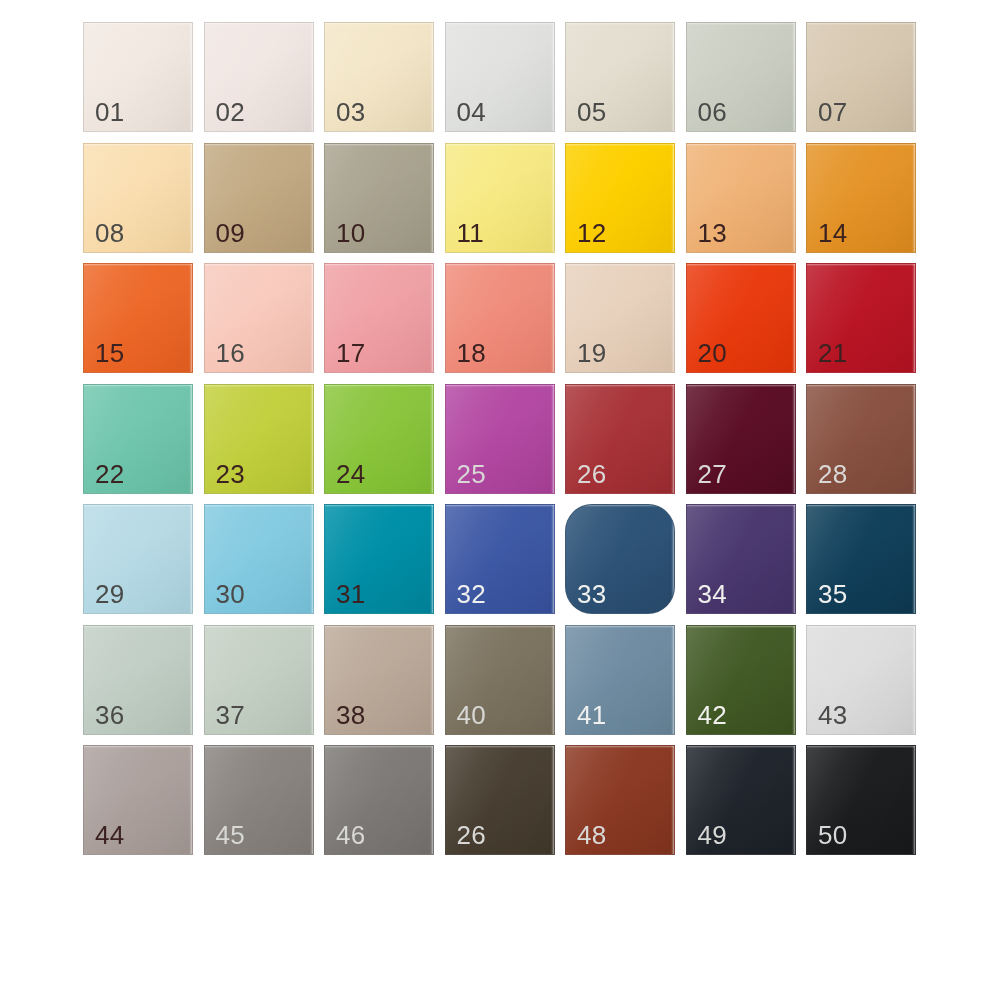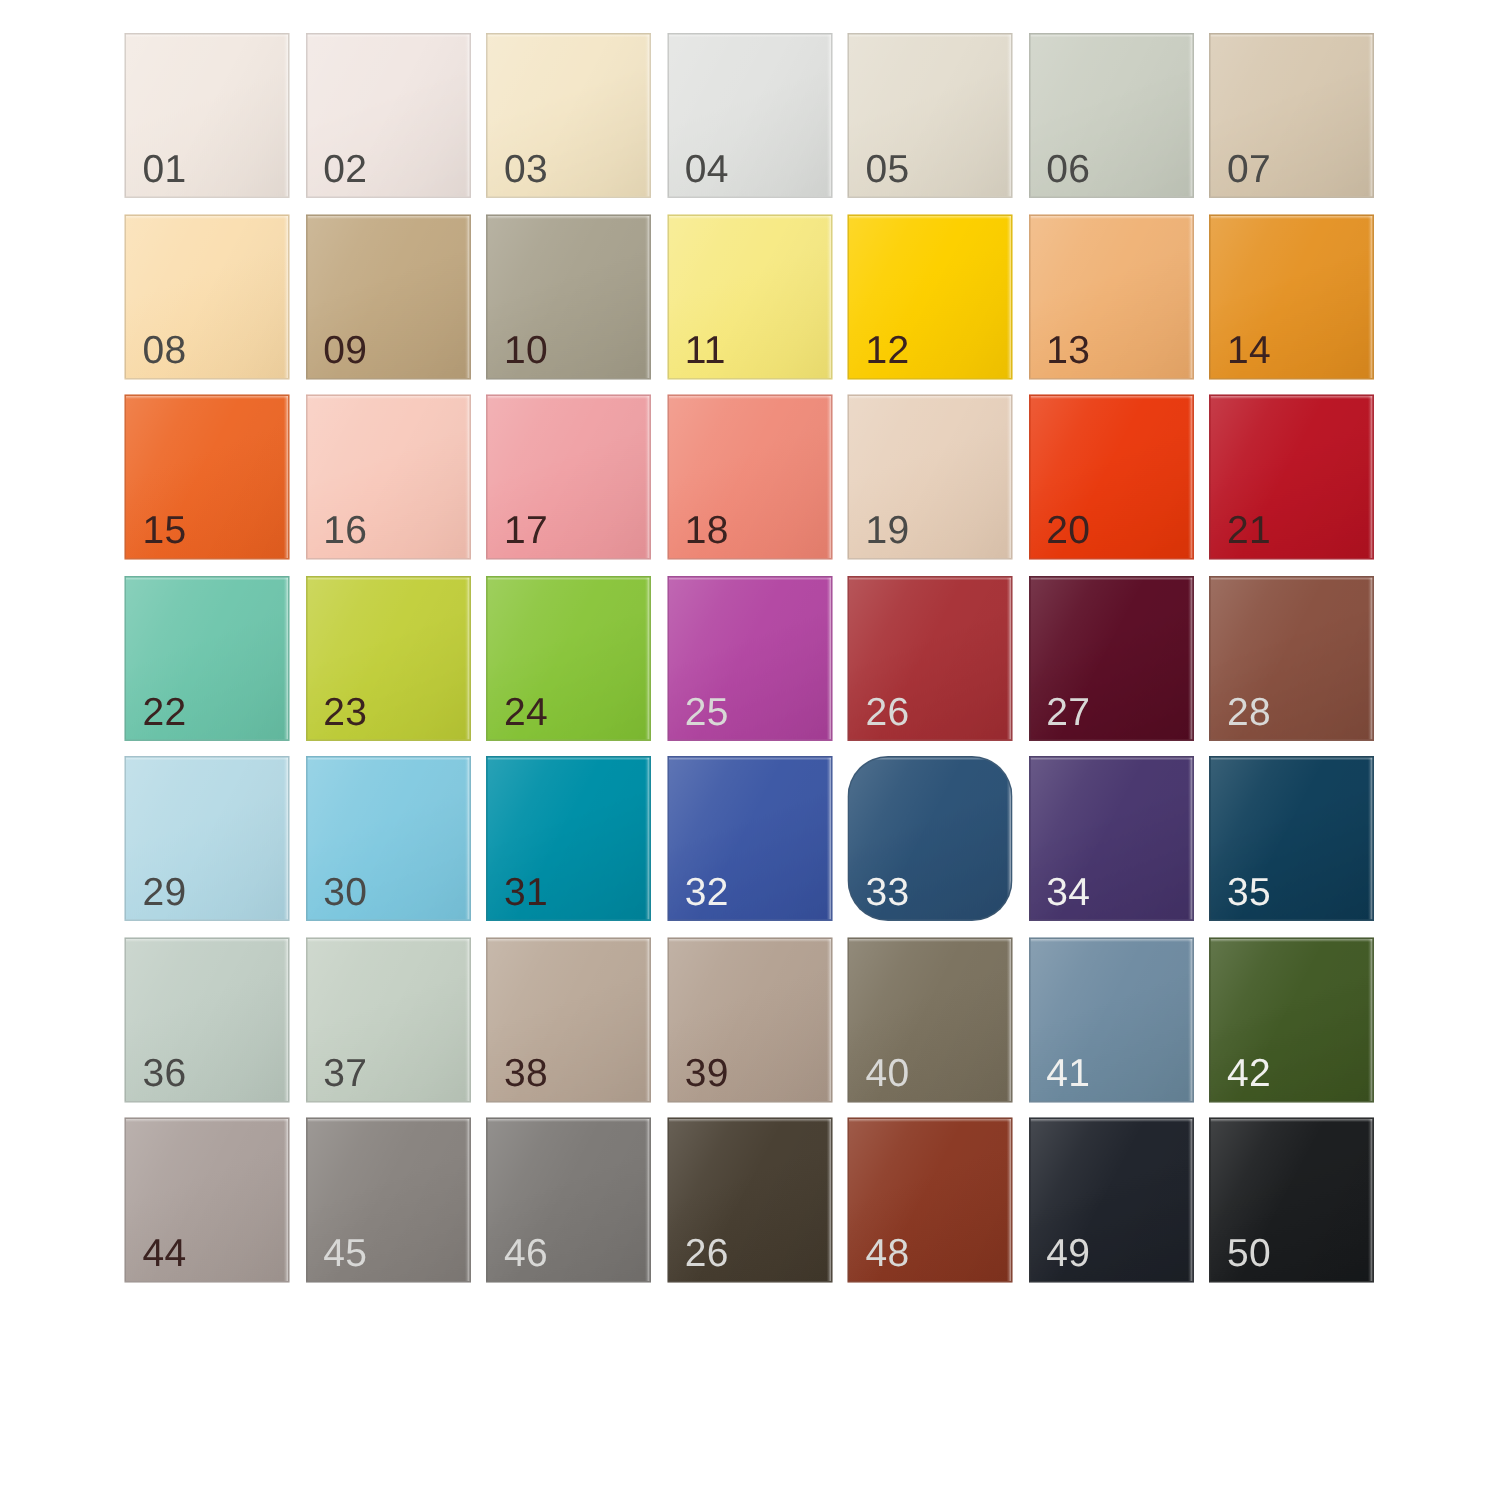--- a/index.html
+++ b/index.html
@@ -325,43 +325,43 @@
         <span class="edge-gloss-top"></span>
         <span class="edge-gloss"></span>
         <span class="swatch-label label-dark">37</span>
       </div>
       <div class="swatch" style="background: linear-gradient(160deg, rgb(188, 171, 155) 0%, rgb(188, 171, 155) 38%, rgb(178, 160, 144) 100%);">
         <span class="sheen"></span>
         <span class="edge-gloss-top"></span>
         <span class="edge-gloss"></span>
         <span class="swatch-label label-deep">38</span>
       </div>
-      <div class="swatch" style="background: linear-gradient(160deg, rgb(181, 163, 148) 0%, rgb(181, 163, 148) 38%, rgb(171, 152, 137) 100%);">
-        <span class="sheen"></span>
-        <span class="edge-gloss-top"></span>
-        <span class="edge-gloss"></span>
-        <span class="swatch-label label-deep">39</span>
-      </div>
       <div class="swatch" style="background: linear-gradient(160deg, rgb(125, 116, 97) 0%, rgb(125, 116, 97) 38%, rgb(115, 106, 87) 100%); padding-left: 16px;">
         <span class="sheen"></span>
         <span class="edge-gloss-top"></span>
         <span class="edge-gloss"></span>
         <span class="swatch-label label-light">40</span>
       </div>
       <div class="swatch" style="background: linear-gradient(160deg, rgb(113, 141, 163) 0%, rgb(113, 141, 163) 38%, rgb(102, 132, 152) 100%);">
         <span class="sheen"></span>
         <span class="edge-gloss-top"></span>
         <span class="edge-gloss"></span>
         <span class="swatch-label label-white">41</span>
       </div>
       <div class="swatch" style="background: linear-gradient(160deg, rgb(68, 92, 40) 0%, rgb(68, 92, 40) 38%, rgb(59, 82, 31) 100%);">
         <span class="sheen"></span>
         <span class="edge-gloss-top"></span>
         <span class="edge-gloss"></span>
         <span class="swatch-label label-white">42</span>
+      </div>
+      <div class="swatch" style="background: linear-gradient(160deg, rgb(222, 222, 222) 0%, rgb(222, 222, 222) 38%, rgb(213, 213, 213) 100%);">
+        <span class="sheen"></span>
+        <span class="edge-gloss-top"></span>
+        <span class="edge-gloss"></span>
+        <span class="swatch-label label-dark">43</span>
       </div>
       <div class="swatch" style="background: linear-gradient(160deg, rgb(173, 162, 158) 0%, rgb(173, 162, 158) 38%, rgb(163, 152, 147) 100%);">
         <span class="sheen"></span>
         <span class="edge-gloss-top"></span>
         <span class="edge-gloss"></span>
         <span class="swatch-label label-deep">44</span>
       </div>
       <div class="swatch" style="background: linear-gradient(160deg, rgb(138, 133, 129) 0%, rgb(138, 133, 129) 38%, rgb(128, 123, 119) 100%);">
         <span class="sheen"></span>
         <span class="edge-gloss-top"></span>

